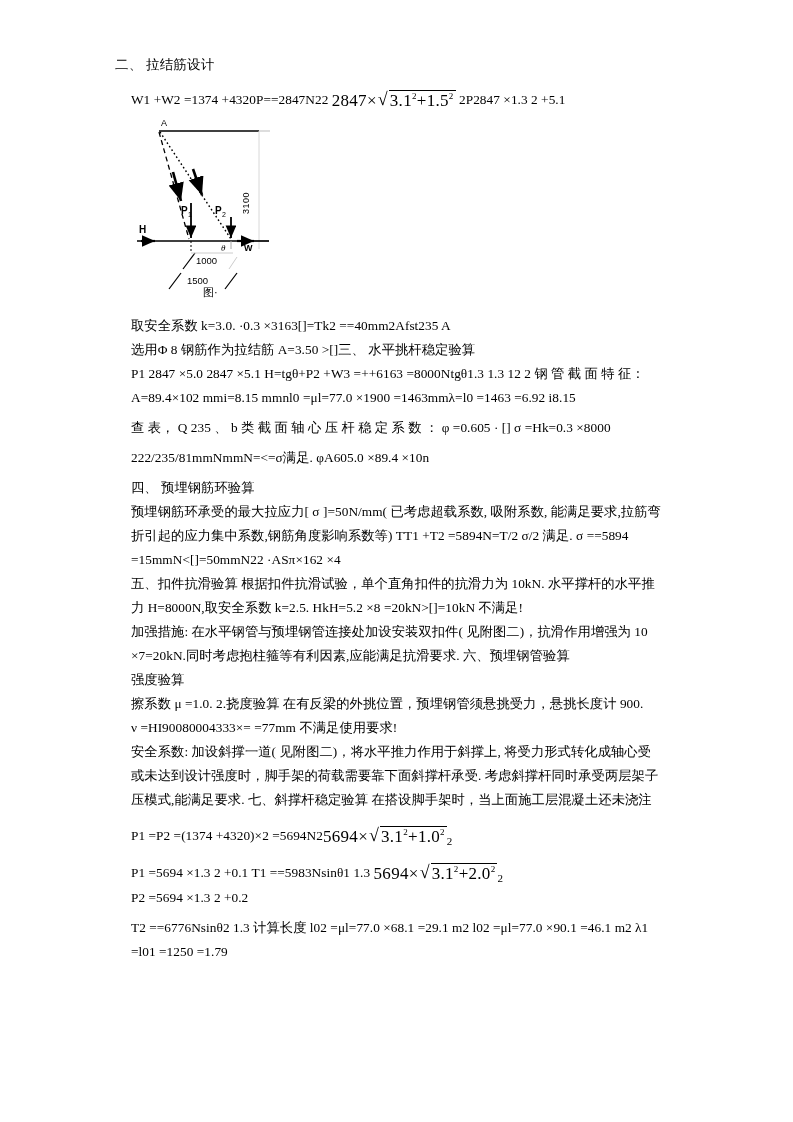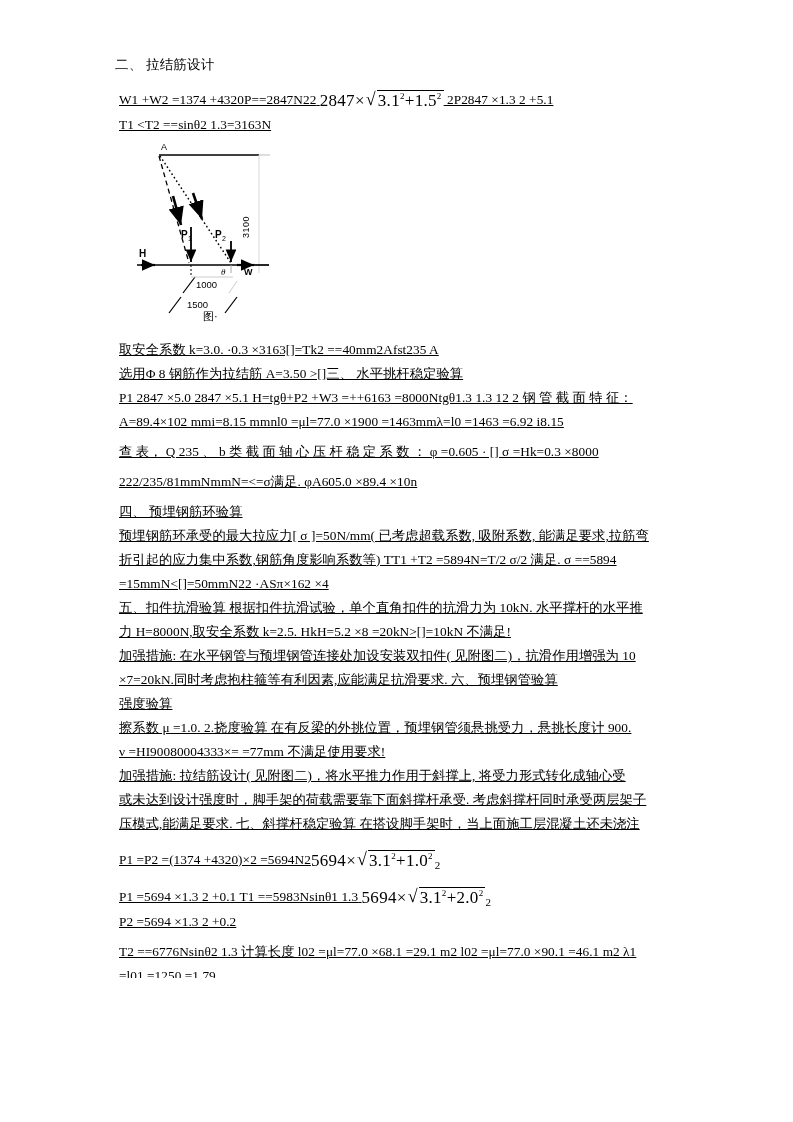--- a/index.html
+++ b/index.html
@@ -32,22 +32,21 @@
     letter-spacing: 0.2px;
   }
   .para {
     font-size: 13.3px;
     line-height: 21px;
     margin: 0;
     text-align: justify;
     letter-spacing: 0.05px;
   }
   .para-block {
-    margin: 0 0 3px 4px;
-    text-decoration: underline;
+    margin: 0 0 3px 16px;
   }
   .gap-sm { height: 6px; }
   .gap-md { height: 12px; }
 
   
   .mathwrap {
     display: inline-block;
     vertical-align: -2px;
     position: relative;
     white-space: nowrap;
@@ -113,21 +112,20 @@
     <div class="heading">二、 拉结筋设计</div>
 
     <div class="para para-block">
       <span>W1 +W2 =1374 +4320P==2847N22</span>
       <span class="mathwrap mathbig">
         <span>2847</span><span>×</span><span class="radical"><span class="radicand"><span>3.1</span><sup class="exp">2</sup><span>+</span><span>1.5</span><sup class="exp">2</sup></span></span>
       </span>
       <span>2P2847 ×1.3 2 +5.1</span>
     </div>
 
-    <div class="para para-block">T1 &lt;T2 ==sinθ2 1.3=3163N</div>
 
     <div class="figure">
       <svg width="200" height="190" viewBox="0 0 200 190">
         <defs>
           <marker id="ah" markerWidth="9" markerHeight="9" refX="7" refY="3" orient="auto" markerUnits="strokeWidth">
             <path d="M0,0 L7,3 L0,6 z" fill="#000"></path>
           </marker>
           <marker id="ahs" markerWidth="8" markerHeight="8" refX="6" refY="2.6" orient="auto" markerUnits="strokeWidth">
             <path d="M0,0 L6,2.6 L0,5.2 z" fill="#000"></path>
           </marker>
@@ -204,21 +202,21 @@
     <div class="para para-block">预埋钢筋环承受的最大拉应力[ σ ]=50N/mm( 已考虑超载系数, 吸附系数, 能满足要求,拉筋弯</div>
     <div class="para para-block">折引起的应力集中系数,钢筋角度影响系数等) TT1 +T2 =5894N=T/2 σ/2 满足.  σ ==5894</div>
     <div class="para para-block">=15mmN&lt;[]=50mmN22  ·ASπ×162 ×4</div>
     <div class="para para-block">五、扣件抗滑验算 根据扣件抗滑试验，单个直角扣件的抗滑力为 10kN. 水平撑杆的水平推</div>
     <div class="para para-block">力 H=8000N,取安全系数 k=2.5. HkH=5.2 ×8 =20kN&gt;[]=10kN 不满足!</div>
     <div class="para para-block">加强措施: 在水平钢管与预埋钢管连接处加设安装双扣件( 见附图二)，抗滑作用增强为 10</div>
     <div class="para para-block">×7=20kN.同时考虑抱柱箍等有利因素,应能满足抗滑要求. 六、预埋钢管验算</div>
     <div class="para para-block">强度验算</div>
     <div class="para para-block">擦系数 μ =1.0. 2.挠度验算 在有反梁的外挑位置，预埋钢管须悬挑受力，悬挑长度计 900.</div>
     <div class="para para-block">ν =HI90080004333×= =77mm 不满足使用要求!</div>
-    <div class="para para-block">加强措施: 拉结筋设计( 见附图二)，将水平推力作用于斜撑上, 将受力形式转化成轴心受</div>
+    <div class="para para-block">安全系数: 加设斜撑一道( 见附图二)，将水平推力作用于斜撑上, 将受力形式转化成轴心受</div>
     <div class="para para-block">或未达到设计强度时，脚手架的荷载需要靠下面斜撑杆承受. 考虑斜撑杆同时承受两层架子</div>
     <div class="para para-block">压模式,能满足要求. 七、斜撑杆稳定验算 在搭设脚手架时，当上面施工层混凝土还未浇注</div>
 
     <div class="gap-md"></div>
 
     <div class="para para-block">
       <span>P1 =P2 =(1374 +4320)×2 =5694N2</span><span class="mathwrap mathbig"><span>5694</span><span>×</span><span class="radical"><span class="radicand"><span>3.1</span><sup class="exp">2</sup><span>+</span><span>1.0</span><sup class="exp">2</sup></span></span><sub class="sb">2</sub></span>
     </div>
 
     <div class="gap-md"></div>

